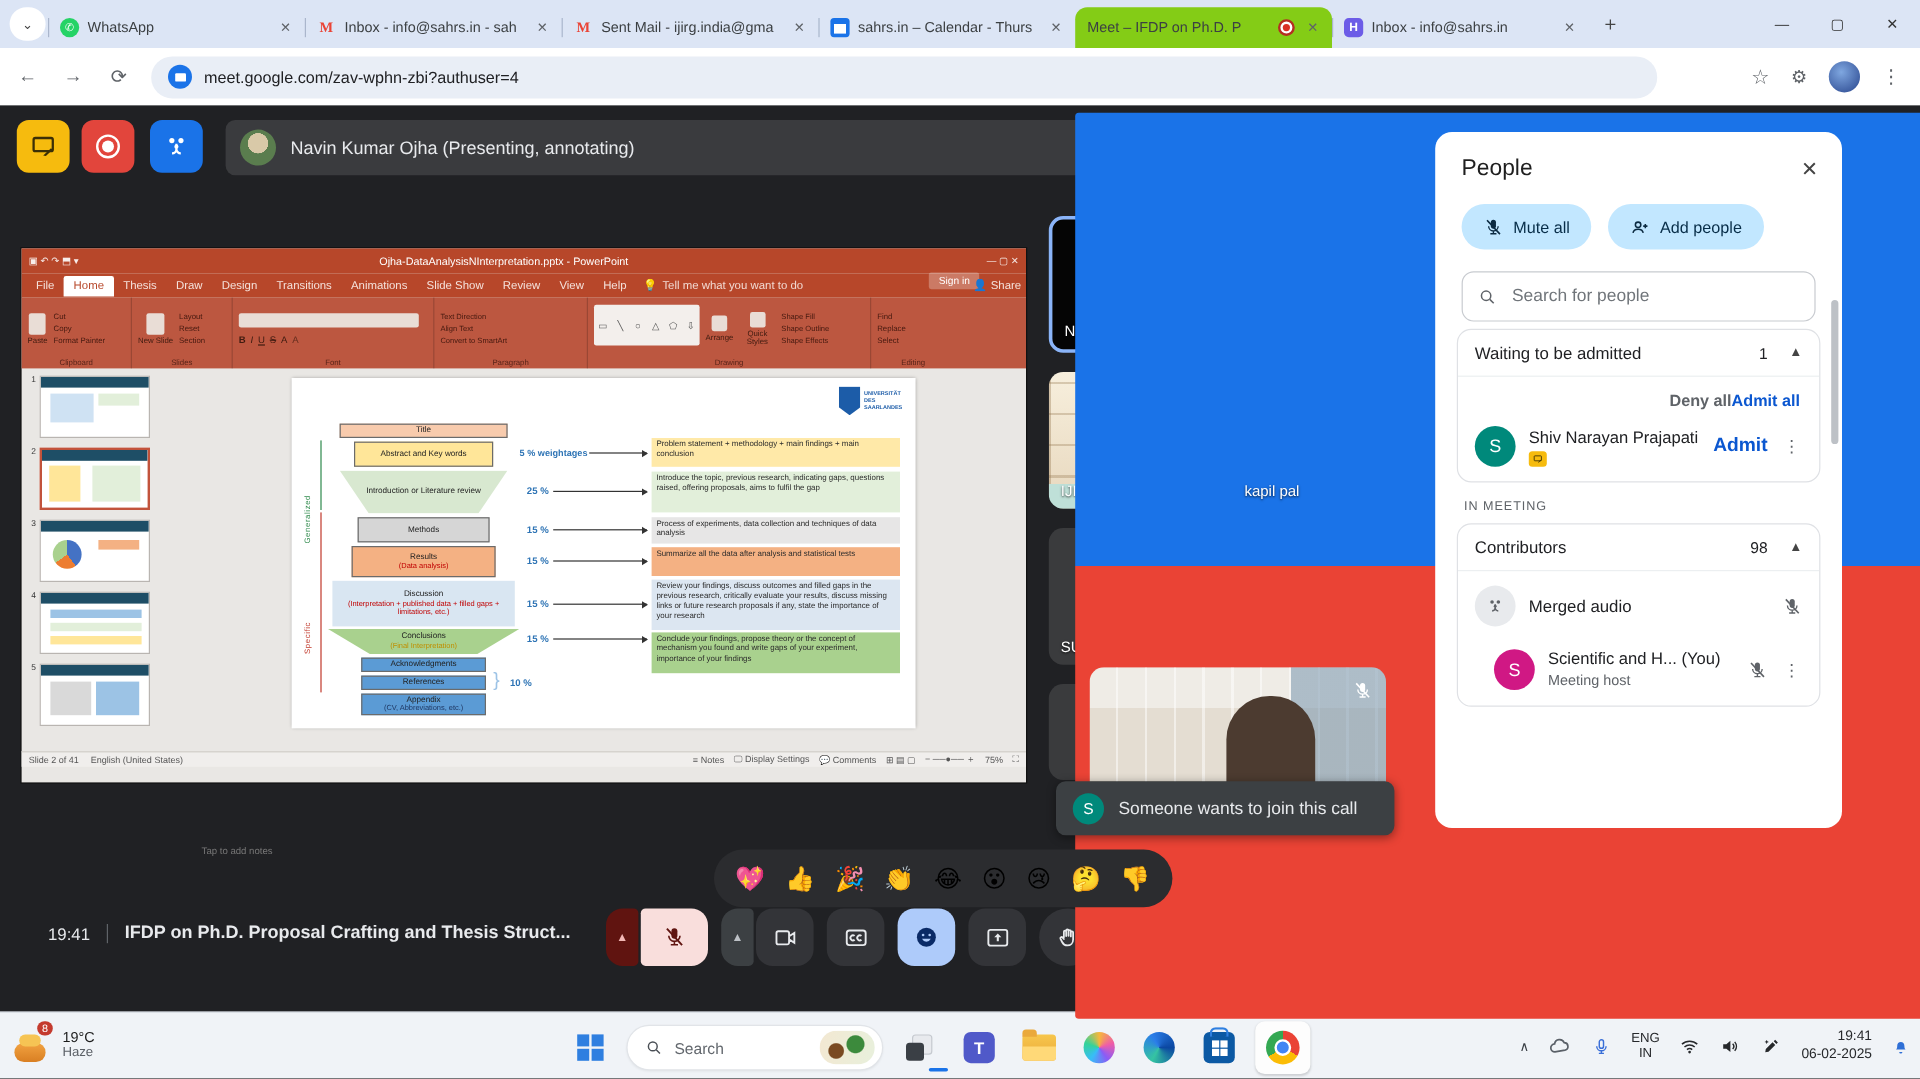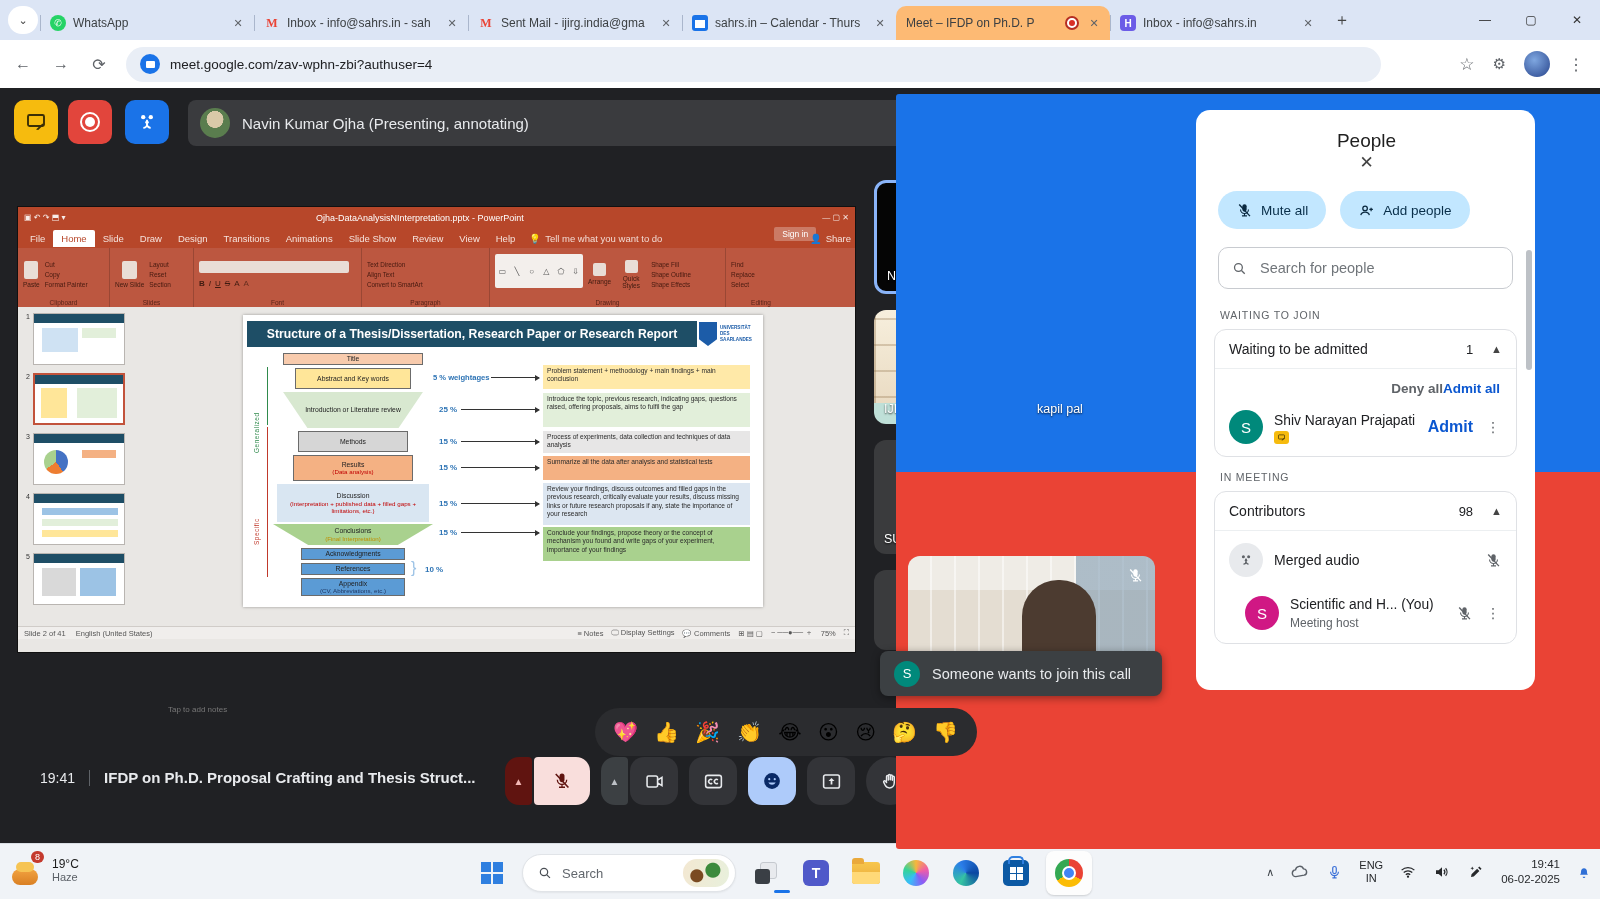--- a/index.html
+++ b/index.html
@@ -10,21 +10,21 @@
 
   
   .tabstrip{position:absolute;left:0;top:0;width:1600px;height:40px;background:#dce5f5;display:flex;align-items:flex-end;}
   .ts-chevron{width:30px;height:28px;margin:0 2px 6px 8px;border-radius:14px;background:#fff;color:#444;
     display:flex;align-items:center;justify-content:center;font-size:11px;}
   .tab{position:relative;width:214px;height:34px;display:flex;align-items:center;gap:7px;padding:0 8px 0 10px;
     color:#3c4043;font-size:12px;}
   .tab .tlabel{flex:1;white-space:nowrap;overflow:hidden;text-overflow:ellipsis;}
   .tab .tclose{width:16px;height:16px;border-radius:8px;display:flex;align-items:center;justify-content:center;
     font-size:11px;color:#5f6368;flex:none;}
-  .tab.active{background:#fdba74;border-radius:10px 10px 0 0;z-index:2;}
+  .tab.active{background:#84cc16;border-radius:10px 10px 0 0;z-index:2;}
   .tab:not(.active):not(:first-child)::before{content:"";position:absolute;left:0;top:9px;height:16px;width:1px;background:#aab6cc;}
   .fav{width:16px;height:16px;flex:none;border-radius:3px;display:flex;align-items:center;justify-content:center;}
   .fav.wa{border-radius:8px;background:#25d366;color:#fff;font-size:9px;}
   .fav.gm{background:transparent;color:#ea4335;font-weight:bold;font-size:12px;font-family:"Liberation Serif",serif;}
   .fav.cal{background:#1a73e8;border-radius:3px;position:relative;}
   .fav.cal::after{content:"";position:absolute;left:3px;top:5px;right:3px;bottom:3px;background:#fff;}
   .fav.meet{background:conic-gradient(#00832d 0 25%,#ffba00 25% 50%,#ea4335 50% 75%,#1a73e8 75% 100%);border-radius:3px;}
   .fav.mailx{background:#6c5ce7;border-radius:4px;color:#fff;font-size:10px;font-weight:bold;}
   .recdot{width:14px;height:14px;border-radius:7px;border:2px solid #b52e22;background:#fff;position:relative;flex:none;}
   .recdot::after{content:"";position:absolute;left:2px;top:2px;width:6px;height:6px;border-radius:3px;background:#d93025;}
@@ -147,21 +147,21 @@
   .toast .ttxt{color:#e8eaed;font-size:14.5px;font-weight:normal;}
 
   
   .emojibar{position:absolute;left:595px;top:620px;width:382px;height:48px;background:#2b2c2f;border-radius:24px;
     display:flex;align-items:center;justify-content:space-around;padding:0 10px;z-index:4;}
   .emojibar span{font-size:20px;font-family:"DejaVu Sans",sans-serif;}
 
   
   .people{position:absolute;left:1196px;top:22px;width:339px;height:580px;background:#fff;border-radius:14px;z-index:7;
     overflow:hidden;color:#202124;}
-  .pp-head{display:flex;align-items:center;justify-content:space-between;padding:20px 20px 8px 22px;flex-direction:column;}
+  .pp-head{display:flex;align-items:center;justify-content:space-between;padding:20px 20px 8px 22px;}
   .pp-title{font-size:19px;color:#1f1f1f;}
   .pp-close{font-size:17px;color:#444;}
   .pp-actions{display:flex;gap:14px;padding:10px 22px 4px;}
   .pill{height:38px;border-radius:19px;background:#c2e7ff;color:#082e49;font-size:13.5px;display:flex;align-items:center;gap:8px;padding:0 18px;}
   .pp-search{margin:14px 22px 6px;height:42px;border:1px solid #c8cbd0;border-radius:10px;display:flex;align-items:center;gap:10px;padding:0 12px;}
   .pp-search input{border:none;outline:none;font-size:14.5px;color:#202124;flex:1;font-family:"Liberation Sans",sans-serif;background:transparent;}
   .pp-search input::placeholder{color:#70757a;}
   .sechead{font-size:10.5px;letter-spacing:.8px;color:#5f6368;padding:14px 24px 6px;}
   .card{margin:2px 18px 0;border:1px solid #dfe1e5;border-radius:12px;overflow:hidden;}
   .card-h{display:flex;align-items:center;padding:11px 14px;font-size:14px;color:#202124;border-bottom:1px solid #eceff1;}
@@ -425,21 +425,21 @@
     <div class="ppt">
       <div class="ppt-title">
         <span class="qat">▣ ↶ ↷ ⬒ ▾</span>
         <span class="doc">Ojha-DataAnalysisNInterpretation.pptx - PowerPoint</span>
         <span class="signin">Sign in</span>
         <span class="wb">— ▢ ✕</span>
       </div>
       <div class="ppt-menu">
         <span class="mi">File</span>
         <span class="mi active">Home</span>
-        <span class="mi">Slide</span>
+        <span class="mi">Thesis</span>
         <span class="mi">Draw</span>
         <span class="mi">Design</span>
         <span class="mi">Transitions</span>
         <span class="mi">Animations</span>
         <span class="mi">Slide Show</span>
         <span class="mi">Review</span>
         <span class="mi">View</span>
         <span class="mi">Help</span>
         <span class="tellme">💡 <span>Tell me what you want to do</span></span>
         <span class="share">👤 <span>Share</span></span>
@@ -562,21 +562,20 @@
             <span class="tn">5</span>
             <span class="tbox">
                 <span class="bar"></span>
                 <span class="blk" style="left:8px;top:14px;width:34px;height:28px;background:#d9d9d9;"></span>
                 <span class="blk" style="right:8px;top:14px;width:36px;height:28px;background:#9cc3e5;"></span>
               </span>
           </div>
         </div>
 
         <div class="slide">
-          <div class="sl-banner">Structure of a Thesis/Dissertation, Research Paper or Research Report</div>
           <div class="sl-logo">
             <span class="crest"></span>
             <span class="ltxt"><span>UNIVERSITÄT</span><br>
               <span>DES</span><br>
               <span>SAARLANDES</span></span>
           </div>
 
           <span class="axis ax-gen">Generalized</span>
           <span class="axis ax-spec">Specific</span>
           <span class="vline" style="left:24px;top:52px;height:58px;background:#2f8a4c;"></span>
@@ -755,21 +754,20 @@
           <span>Add people</span>
         </div>
       </div>
       <div class="pp-search">
         <svg class="ic" width="17" height="17" viewBox="0 0 24 24" style="color:#5f6368">
             <use href="#i-search"></use>
           </svg>
         <input placeholder="Search for people" style="">
       </div>
 
-      <div class="sechead">WAITING TO JOIN</div>
       <div class="card">
         <div class="card-h">
           <span>Waiting to be admitted</span>
           <span class="cnt">1</span>
           <span class="chev">▲</span>
         </div>
         <div class="row-links">
           <span class="link-gray">Deny all</span>
           <span class="link-blue">Admit all</span>
         </div>

